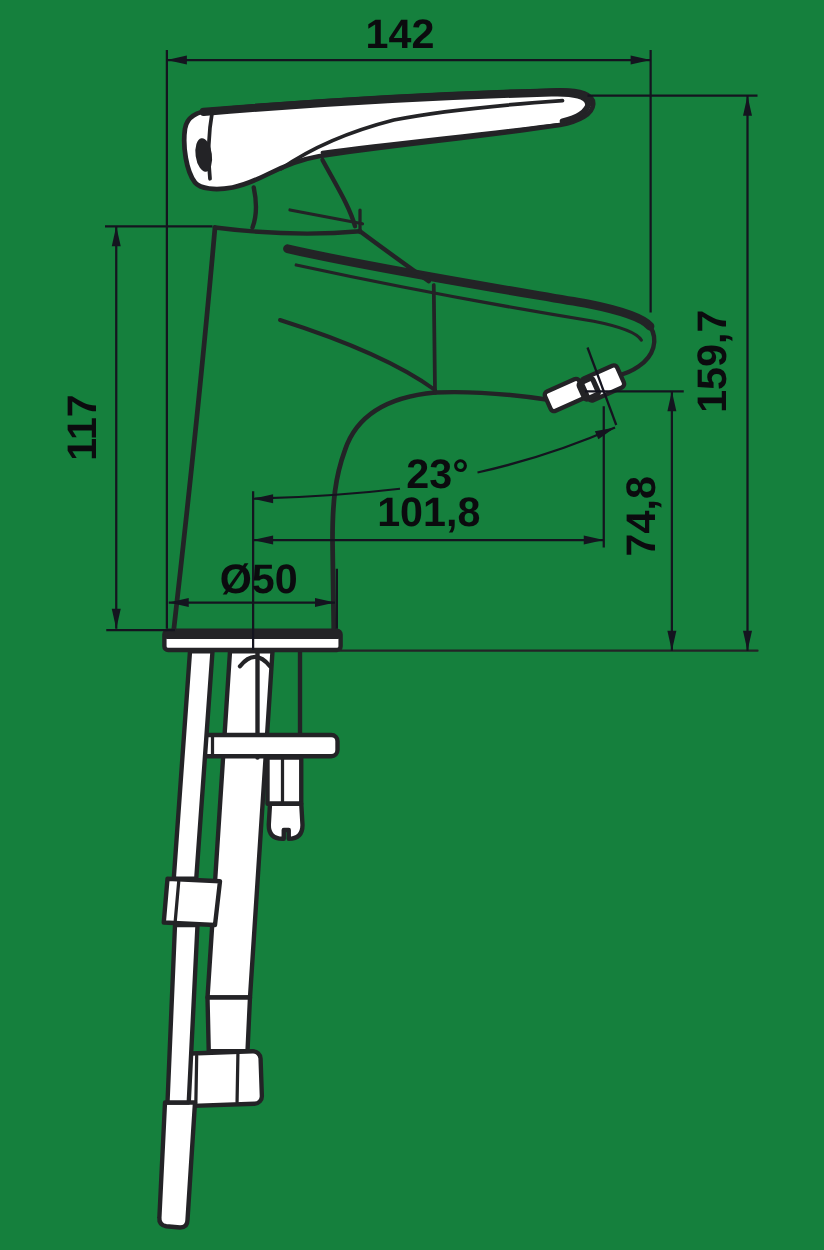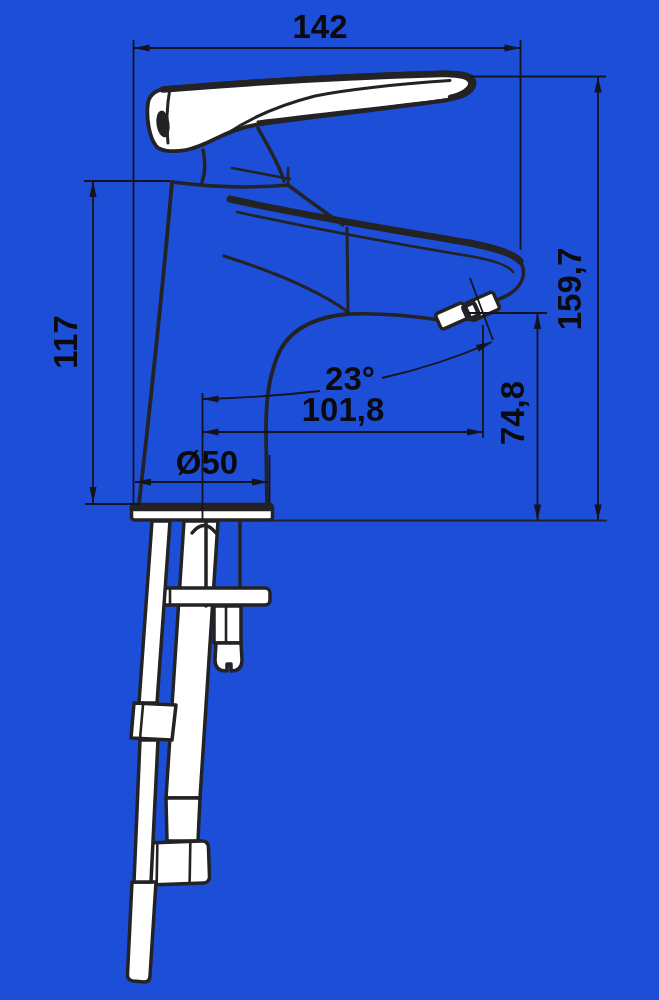--- a/index.html
+++ b/index.html
@@ -1,16 +1,16 @@
 <!DOCTYPE html>
 <html><head>
 <meta charset="utf-8">
 <style>
   html,body{margin:0;padding:0;background:#ffffff;}
-  .page{position:relative;width:659px;height:1000px;background:#1d4ed8;overflow:hidden;
+  .page{position:relative;width:659px;height:1000px;background:#15803d;overflow:hidden;
         font-family:"Liberation Sans",sans-serif;}
   svg{display:block;}
   .draw path,.draw line,.draw rect,.draw ellipse{fill:none;stroke:#232326;stroke-width:3.5;
         stroke-linecap:round;stroke-linejoin:round;}
   .draw .wfill{fill:#ffffff;}
   .draw .thick{stroke-width:6.5;}
   .draw .thin{stroke-width:2.6;}
   .dim line,.dim path{stroke:#14141f;stroke-width:1.8;fill:none;}
   .dim polygon{fill:#14141f;stroke:none;}
   .dimtxt{font-family:"Liberation Sans",sans-serif;font-weight:700;font-size:33px;

